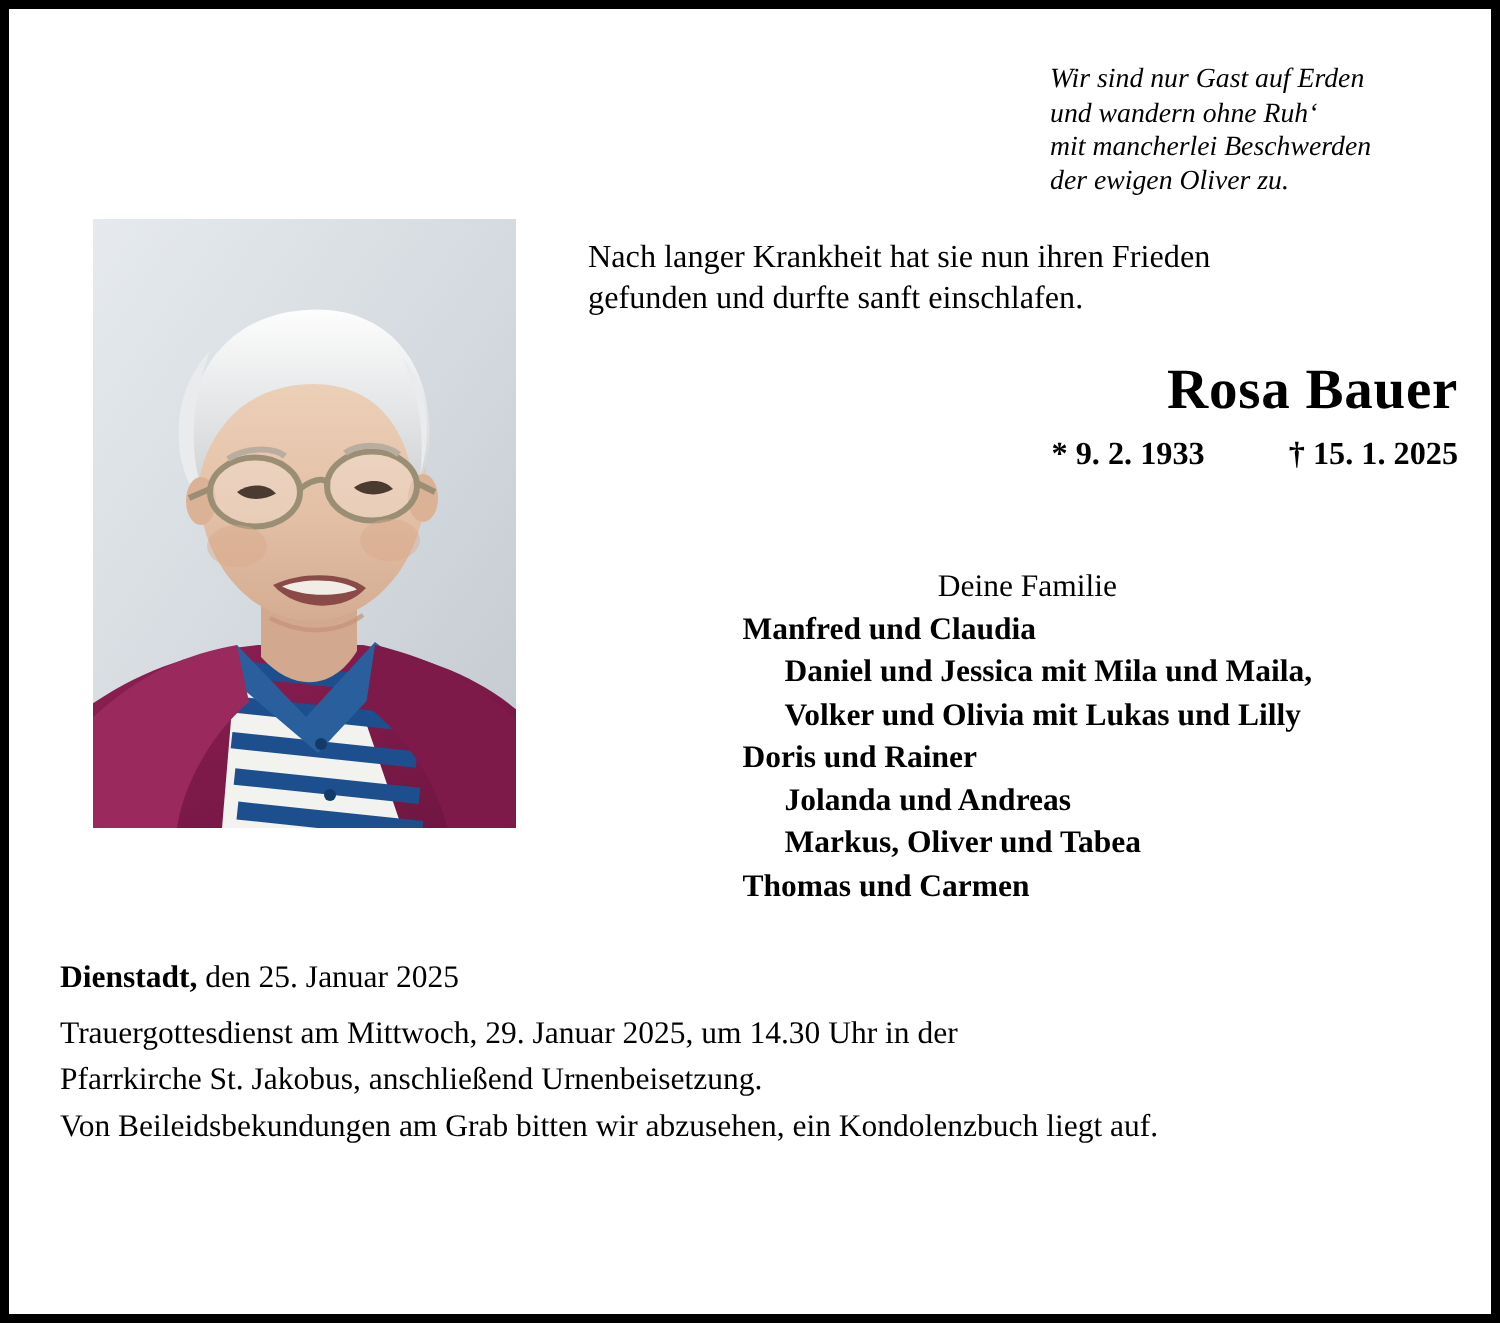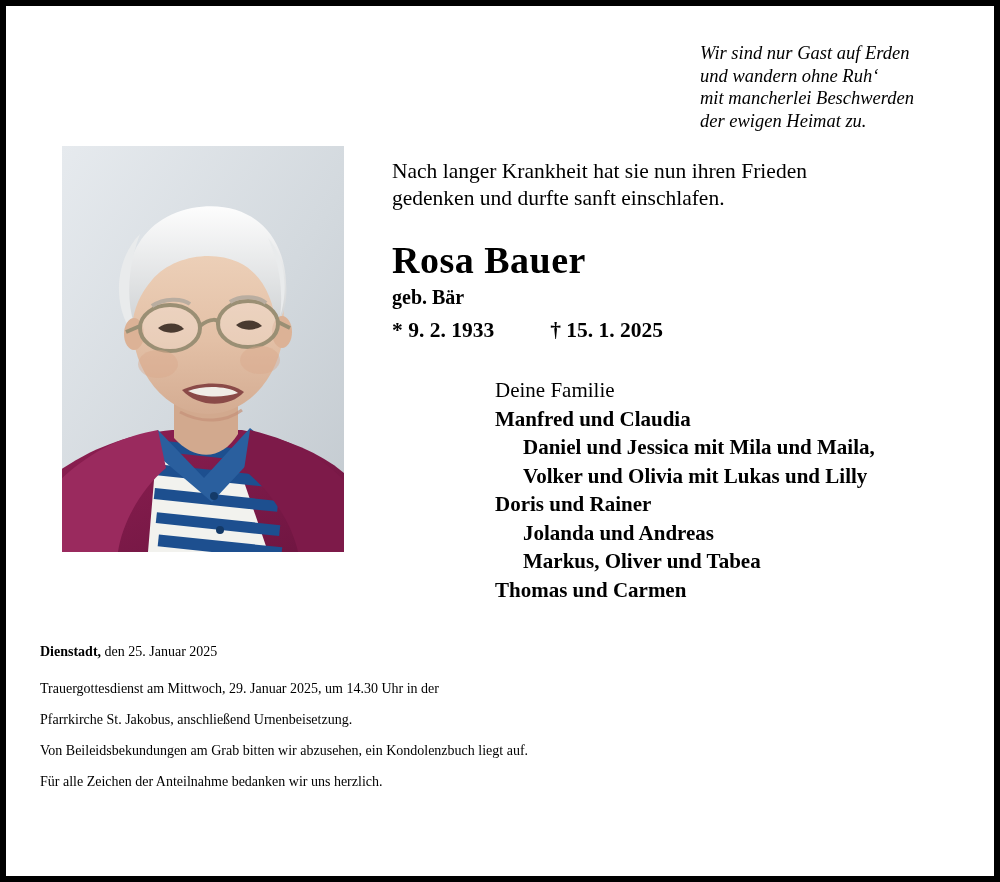--- a/index.html
+++ b/index.html
@@ -61,21 +61,21 @@
     line-height: 27px;
     white-space: nowrap;
   }
 
   
   .name-block {
     position: absolute;
     left: 386px;
     top: 232px;
     width: 580px;
-    text-align: left;
+    text-align: right;
   }
   .name {
     font-size: 38px;
     font-weight: bold;
     line-height: 44px;
     letter-spacing: 0.5px;
   }
   .maiden {
     font-size: 20px;
     font-weight: bold;
@@ -92,48 +92,48 @@
 
   
   .family {
     position: absolute;
     left: 489px;
     top: 370px;
     font-size: 21px;
     line-height: 28.5px;
     white-space: nowrap;
   }
-  .family .lead { font-weight: normal; }
+  .family .lead { font-weight: normal; text-align: center; }
   .family .bold { font-weight: bold; }
   .family .indent { padding-left: 28px; }
 
   
   .footer {
     position: absolute;
     left: 34px;
     top: 630px;
     width: 930px;
-    font-size: 14px;
+    font-size: 21px;
     line-height: 31px;
   }
   .footer .place { font-weight: bold; }
   .footer .line { white-space: nowrap; }
   .footer .spaced { margin-top: 6px; }
 </style>
 </head>
 <body>
 
 <div class="obituary">
   <div class="inner">
 
     <div class="verse">
       <div>Wir sind nur Gast auf Erden</div>
       <div>und wandern ohne Ruh‘</div>
       <div>mit mancherlei Beschwerden</div>
-      <div>der ewigen Heimat zu.</div>
+      <div>der ewigen Oliver zu.</div>
     </div>
 
     <div class="portrait">
       <svg width="282" height="406" viewBox="0 0 282 406" xmlns="http://www.w3.org/2000/svg">
         <defs>
           <linearGradient id="bg" x1="0" y1="0" x2="1" y2="1">
             <stop offset="0%" stop-color="#e6eaee"></stop>
             <stop offset="55%" stop-color="#d3d9de"></stop>
             <stop offset="100%" stop-color="#c2c9cf"></stop>
           </linearGradient>
@@ -206,26 +206,25 @@
 
         <ellipse cx="96" cy="218" rx="20" ry="14" fill="#d9a98c" opacity="0.45"></ellipse>
         <ellipse cx="198" cy="214" rx="20" ry="14" fill="#d9a98c" opacity="0.45"></ellipse>
 
         <path d="M 118 266 C 140 278 164 276 180 264" stroke="#c49279" stroke-width="3" fill="none" opacity="0.7"></path>
       </svg>
     </div>
 
     <div class="intro">
       <div>Nach langer Krankheit hat sie nun ihren Frieden</div>
-      <div>gedenken und durfte sanft einschlafen.</div>
+      <div>gefunden und durfte sanft einschlafen.</div>
     </div>
 
     <div class="name-block">
       <div class="name">Rosa Bauer</div>
-      <div class="maiden">geb. Bär</div>
       <div class="dates">
         <span class="birth">* 9. 2. 1933</span><span class="death">† 15. 1. 2025</span>
       </div>
     </div>
 
     <div class="family">
       <div class="lead">Deine Familie</div>
       <div class="bold">Manfred und Claudia</div>
       <div class="bold indent">Daniel und Jessica mit Mila und Maila,</div>
       <div class="bold indent">Volker und Olivia mit Lukas und Lilly</div>
@@ -233,17 +232,16 @@
       <div class="bold indent">Jolanda und Andreas</div>
       <div class="bold indent">Markus, Oliver und Tabea</div>
       <div class="bold">Thomas und Carmen</div>
     </div>
 
     <div class="footer">
       <div class="line"><span class="place">Dienstadt,</span><span> den 25. Januar 2025</span></div>
       <div class="line spaced">Trauergottesdienst am Mittwoch, 29. Januar 2025, um 14.30 Uhr in der</div>
       <div class="line">Pfarrkirche St. Jakobus, anschließend Urnenbeisetzung.</div>
       <div class="line">Von Beileidsbekundungen am Grab bitten wir abzusehen, ein Kondolenzbuch liegt auf.</div>
-      <div class="line">Für alle Zeichen der Anteilnahme bedanken wir uns herzlich.</div>
     </div>
 
   </div>
 </div>
 
 </body></html>

